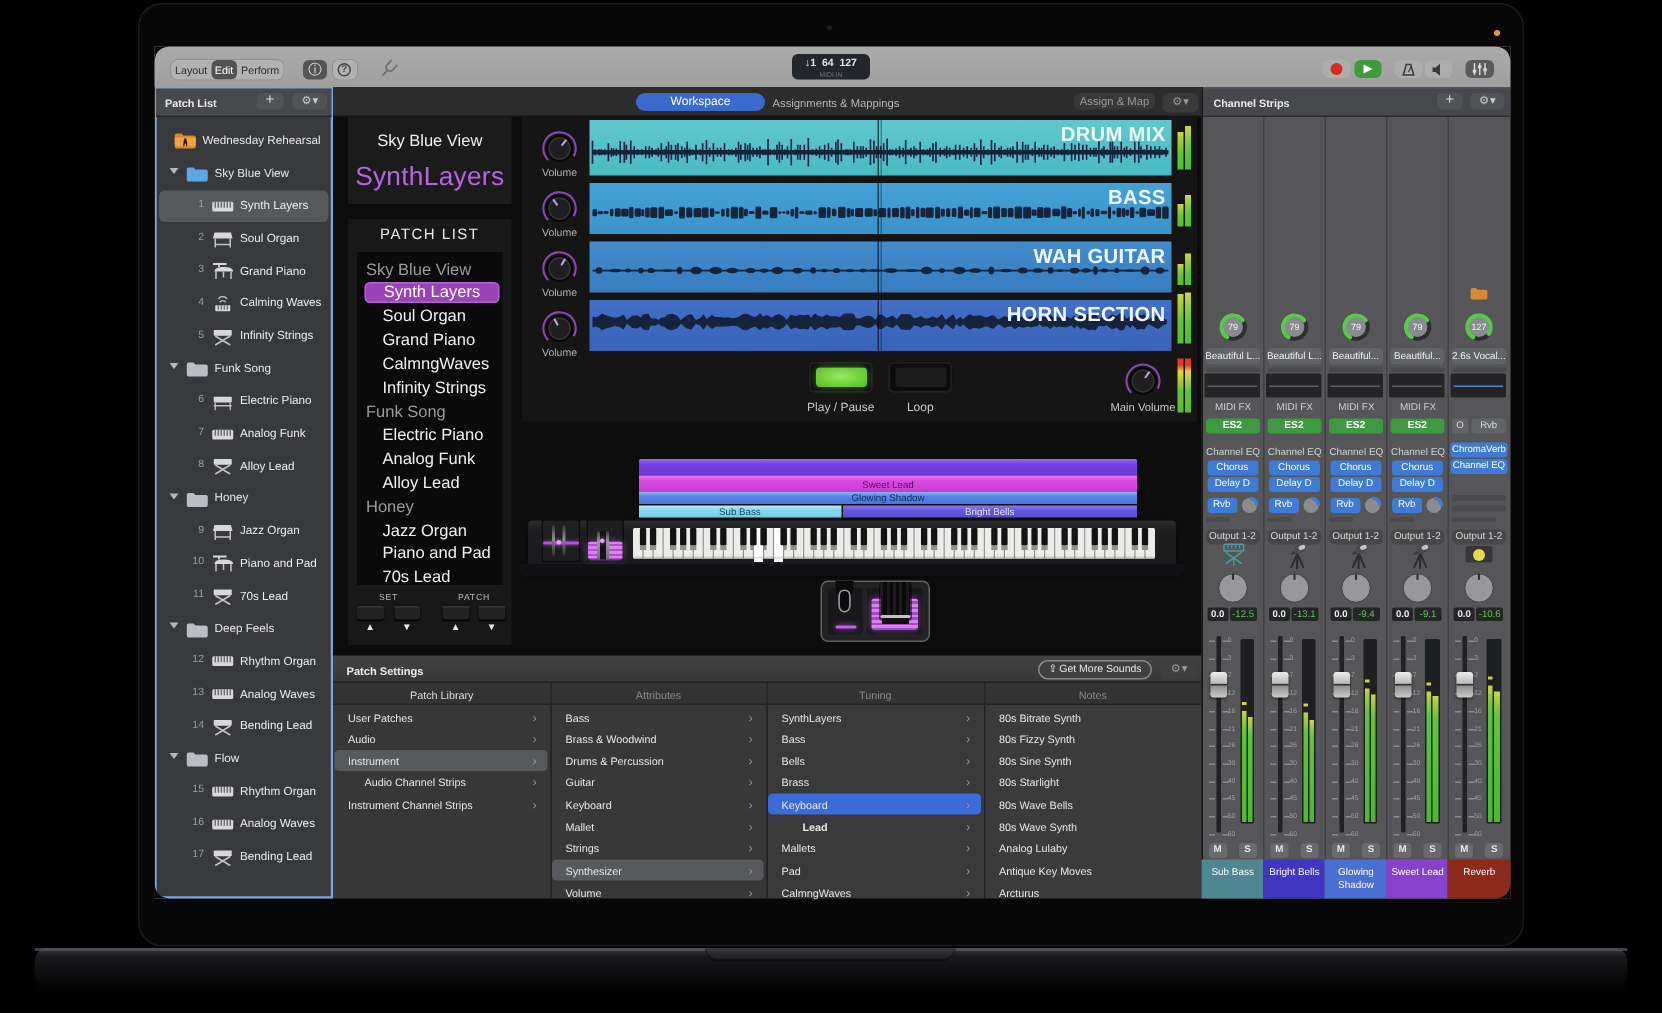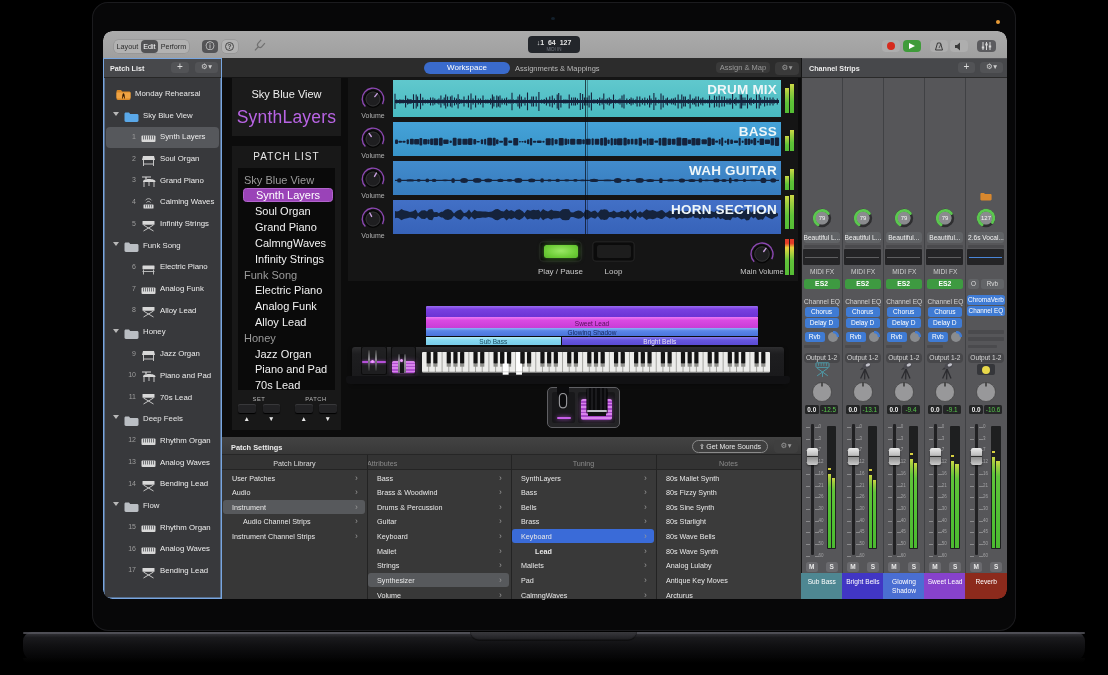--- a/index.html
+++ b/index.html
@@ -49,21 +49,21 @@
 <div style="position:absolute;left:103px;top:58px;width:119px;height:541px;background:#38393c;box-shadow:inset 0 0 0 1.5px #78a6e0;"></div>
 <div style="position:absolute;left:104px;top:59px;width:117px;height:19px;background:#47484b;border-bottom:1px solid #272727;"></div>
 <div style="position:absolute;left:110px;top:63.5px;font-size:7.2px;color:#ececec;font-weight:bold;white-space:nowrap;">Patch List</div>
 <div style="position:absolute;left:171px;top:62px;width:18px;height:11px;background:#525356;border-radius:3.5px;color:#ddd;font-size:10px;text-align:center;line-height:10px;">+</div>
 <div style="position:absolute;left:195px;top:62px;width:23px;height:11px;background:#525356;border-radius:3.5px;color:#ccc;font-size:7.5px;text-align:center;line-height:10.5px;">⚙ ▾</div>
 <div style="position:absolute;left:116px;top:87.0px;"><svg width="15" height="12" viewBox="0 0 15 12">
       <path d="M0.5 2.4c0-.8.6-1.4 1.4-1.4h3.1l1.2 1.4h6.9c.8 0 1.4.6 1.4 1.4v5.8c0 .8-.6 1.4-1.4 1.4H1.9c-.8 0-1.4-.6-1.4-1.4z" fill="#d88828"></path>
       <path d="M0.5 3.6h14v4.6c0 .8-.6 1.4-1.4 1.4H1.9c-.8 0-1.4-.6-1.4-1.4z" fill="#efa343"></path>
       <path d="M7.5 4.2c.45 0 .75.35.75.8 0 .45.35.55.35 1.1l.3 3.4h-.8l-.28-1.9h-.64l-.28 1.9h-.8l.3-3.4c0-.55.35-.65.35-1.1 0-.45.3-.8.75-.8z" fill="#301803"></path>
     </svg></div>
-<div style="position:absolute;left:135px;top:89.0px;font-size:7.8px;color:#e8e8e8;font-weight:normal;white-space:nowrap;">Monday Rehearsal</div>
+<div style="position:absolute;left:135px;top:89.0px;font-size:7.8px;color:#e8e8e8;font-weight:normal;white-space:nowrap;">Wednesday Rehearsal</div>
 <div style="position:absolute;left:113px;top:111.7px;width:0;height:0;border-top:4px solid #b8b8b8;border-left:3px solid transparent;border-right:3px solid transparent;"></div>
 <div style="position:absolute;left:124px;top:109.2px;"><svg width="15" height="11" viewBox="0 0 15 11">
       <path d="M0.5 2c0-.8.6-1.4 1.4-1.4h3.1l1.2 1.4h6.9c.8 0 1.4.6 1.4 1.4v5.2c0 .8-.6 1.4-1.4 1.4H1.9c-.8 0-1.4-.6-1.4-1.4z" fill="#5aa8e8"></path>
     </svg></div>
 <div style="position:absolute;left:143px;top:110.68px;font-size:7.8px;color:#e8e8e8;font-weight:normal;white-space:nowrap;">Sky Blue View</div>
 <div style="position:absolute;left:106px;top:126.86000000000001px;width:113px;height:21px;background:#56585c;border-radius:4px;"></div>
 <div style="position:absolute;left:126px;top:132.86px;font-size:7px;color:#9d9d9d;font-weight:normal;white-space:nowrap;width:10px;text-align:right;">1</div>
 <div style="position:absolute;left:141px;top:130.9px;"><svg width="15" height="12" viewBox="0 0 15 12">
       <rect x="0.5" y="2.5" width="14" height="6.5" rx="1" fill="#d8d8d8"></rect>
       <path d="M2.5 2.5v4M4.5 2.5v4M6.5 2.5v4M8.5 2.5v4M10.5 2.5v4M12.5 2.5v4" stroke="#55585c" stroke-width="0.8"></path>
@@ -597,21 +597,21 @@
 <div style="position:absolute;left:581px;top:398.5px;width:31px;height:21px;background:repeating-linear-gradient(180deg,#d883ec 0 1.8px,#a846c8 1.8px 3.6px);border-radius:2px;box-shadow:0 0 5px rgba(200,100,230,0.5);"></div>
 <div style="position:absolute;left:586.5px;top:387.5px;width:20px;height:24px;background:repeating-linear-gradient(90deg,#1a1a1d 0 2px,#0a0a0c 2px 4.2px);border-radius:1.5px;box-shadow:0 1px 0 1px rgba(0,0,0,0.55);"></div>
 <div style="position:absolute;left:586.5px;top:409.5px;width:20px;height:2.4px;background:#c0c0c6;border-radius:1px;"></div>
 <div style="position:absolute;left:587.5px;top:412px;width:18px;height:4px;background:#111113;"></div>
 <div style="position:absolute;left:222px;top:437px;width:579px;height:18px;background:linear-gradient(#434343,#383838);border-bottom:1px solid #262626;"></div>
 <div style="position:absolute;left:231px;top:442.5px;font-size:7.4px;color:#ececec;font-weight:bold;white-space:nowrap;">Patch Settings</div>
 <div style="position:absolute;left:692px;top:440px;width:76px;height:13px;border:1px solid #8a8a8a;border-radius:7px;background:#3f3f3f;color:#e8e8e8;font-size:7px;text-align:center;line-height:11.5px;white-space:nowrap;">⇪ Get More Sounds</div>
 <div style="position:absolute;left:774px;top:440px;width:24px;height:13px;background:#3f3f3f;border-radius:4px;color:#999;font-size:7.5px;text-align:center;line-height:12px;">⚙ ▾</div>
 <div style="position:absolute;left:222px;top:455px;width:579px;height:15px;background:#333333;border-bottom:1px solid #242424;"></div>
 <div style="position:absolute;left:222px;top:459px;width:145px;text-align:center;font-size:7.2px;color:#dcdcdc;font-weight:normal;white-space:nowrap;">Patch Library</div>
-<div style="position:absolute;left:367px;top:459px;width:144px;font-size:7.2px;color:#8a8a8a;font-weight:normal;white-space:nowrap;">Attributes</div>
+<div style="position:absolute;left:367px;top:459px;width:144px;text-align:center;font-size:7.2px;color:#8a8a8a;font-weight:normal;white-space:nowrap;">Attributes</div>
 <div style="position:absolute;left:511px;top:459px;width:145px;text-align:center;font-size:7.2px;color:#8a8a8a;font-weight:normal;white-space:nowrap;">Tuning</div>
 <div style="position:absolute;left:656px;top:459px;width:145px;text-align:center;font-size:7.2px;color:#8a8a8a;font-weight:normal;white-space:nowrap;">Notes</div>
 <div style="position:absolute;left:222px;top:470px;width:145px;height:129px;background:#373737;"></div>
 <div style="position:absolute;left:367px;top:470px;width:144px;height:129px;background:#383838;"></div>
 <div style="position:absolute;left:511px;top:470px;width:145px;height:129px;background:#393939;"></div>
 <div style="position:absolute;left:656px;top:470px;width:145px;height:129px;background:#3b3b3b;"></div>
 <div style="position:absolute;left:366.5px;top:455px;width:1px;height:144px;background:#232323;"></div>
 <div style="position:absolute;left:510.5px;top:455px;width:1px;height:144px;background:#232323;"></div>
 <div style="position:absolute;left:655.5px;top:455px;width:1px;height:144px;background:#232323;"></div>
 <div style="position:absolute;left:232px;top:473.5px;font-size:7.2px;color:#e8e8e8;font-weight:normal;white-space:nowrap;">User Patches</div>
@@ -656,21 +656,21 @@
 <div style="position:absolute;left:521px;top:532.1px;font-size:7.2px;color:#e8e8e8;font-weight:normal;white-space:nowrap;">Keyboard</div>
 <div style="position:absolute;left:644px;top:531.1px;font-size:8.5px;color:#9a9a9a;font-weight:normal;white-space:nowrap;">›</div>
 <div style="position:absolute;left:535px;top:546.75px;font-size:7.2px;color:#e8e8e8;font-weight:bold;white-space:nowrap;">Lead</div>
 <div style="position:absolute;left:644px;top:545.75px;font-size:8.5px;color:#9a9a9a;font-weight:normal;white-space:nowrap;">›</div>
 <div style="position:absolute;left:521px;top:561.4px;font-size:7.2px;color:#e8e8e8;font-weight:normal;white-space:nowrap;">Mallets</div>
 <div style="position:absolute;left:644px;top:560.4px;font-size:8.5px;color:#9a9a9a;font-weight:normal;white-space:nowrap;">›</div>
 <div style="position:absolute;left:521px;top:576.05px;font-size:7.2px;color:#e8e8e8;font-weight:normal;white-space:nowrap;">Pad</div>
 <div style="position:absolute;left:644px;top:575.05px;font-size:8.5px;color:#9a9a9a;font-weight:normal;white-space:nowrap;">›</div>
 <div style="position:absolute;left:521px;top:590.7px;font-size:7.2px;color:#e8e8e8;font-weight:normal;white-space:nowrap;">CalmngWaves</div>
 <div style="position:absolute;left:644px;top:589.7px;font-size:8.5px;color:#9a9a9a;font-weight:normal;white-space:nowrap;">›</div>
-<div style="position:absolute;left:666px;top:473.5px;font-size:7.2px;color:#e8e8e8;font-weight:normal;white-space:nowrap;">80s Mallet Synth</div>
+<div style="position:absolute;left:666px;top:473.5px;font-size:7.2px;color:#e8e8e8;font-weight:normal;white-space:nowrap;">80s Bitrate Synth</div>
 <div style="position:absolute;left:666px;top:488.15px;font-size:7.2px;color:#e8e8e8;font-weight:normal;white-space:nowrap;">80s Fizzy Synth</div>
 <div style="position:absolute;left:666px;top:502.8px;font-size:7.2px;color:#e8e8e8;font-weight:normal;white-space:nowrap;">80s Sine Synth</div>
 <div style="position:absolute;left:666px;top:517.45px;font-size:7.2px;color:#e8e8e8;font-weight:normal;white-space:nowrap;">80s Starlight</div>
 <div style="position:absolute;left:666px;top:532.1px;font-size:7.2px;color:#e8e8e8;font-weight:normal;white-space:nowrap;">80s Wave Bells</div>
 <div style="position:absolute;left:666px;top:546.75px;font-size:7.2px;color:#e8e8e8;font-weight:normal;white-space:nowrap;">80s Wave Synth</div>
 <div style="position:absolute;left:666px;top:561.4px;font-size:7.2px;color:#e8e8e8;font-weight:normal;white-space:nowrap;">Analog Lulaby</div>
 <div style="position:absolute;left:666px;top:576.05px;font-size:7.2px;color:#e8e8e8;font-weight:normal;white-space:nowrap;">Antique Key Moves</div>
 <div style="position:absolute;left:666px;top:590.7px;font-size:7.2px;color:#e8e8e8;font-weight:normal;white-space:nowrap;">Arcturus</div>
 <div style="position:absolute;left:801px;top:58px;width:206px;height:541px;background:#565659;border-left:1px solid #151515;"></div>
 <div style="position:absolute;left:802px;top:59px;width:205px;height:19px;background:#47484b;border-bottom:1px solid #2a2a2a;"></div>

